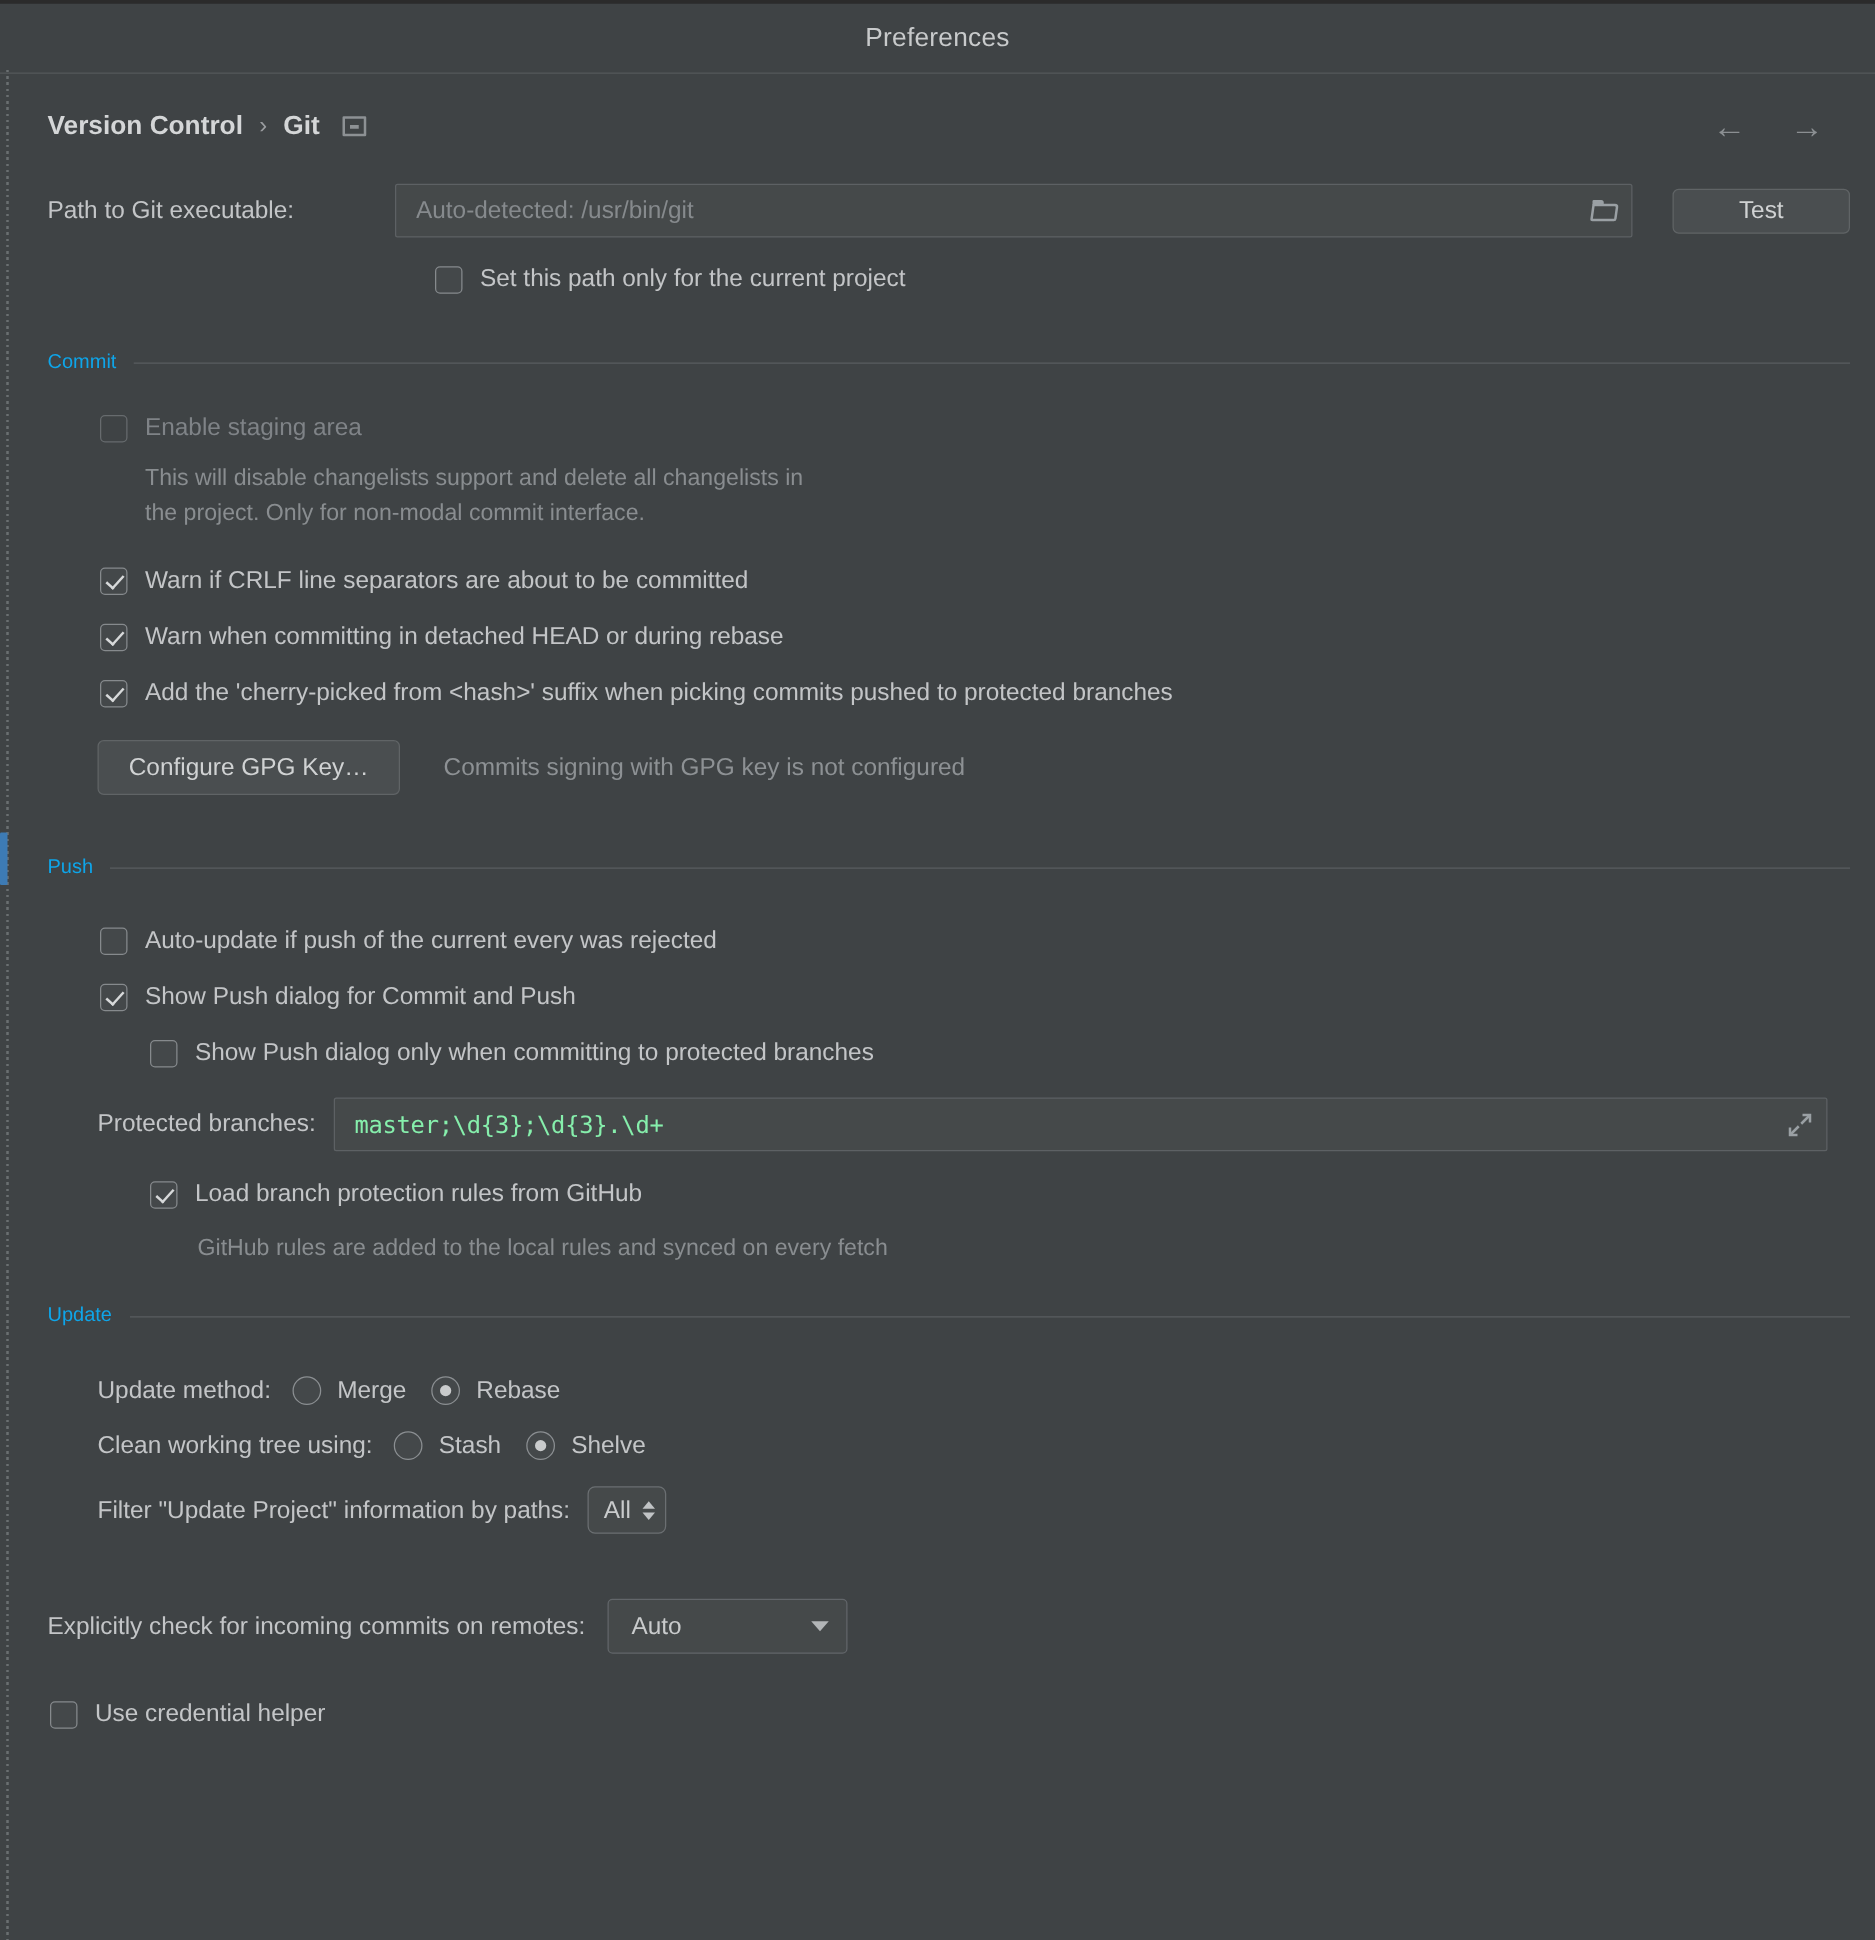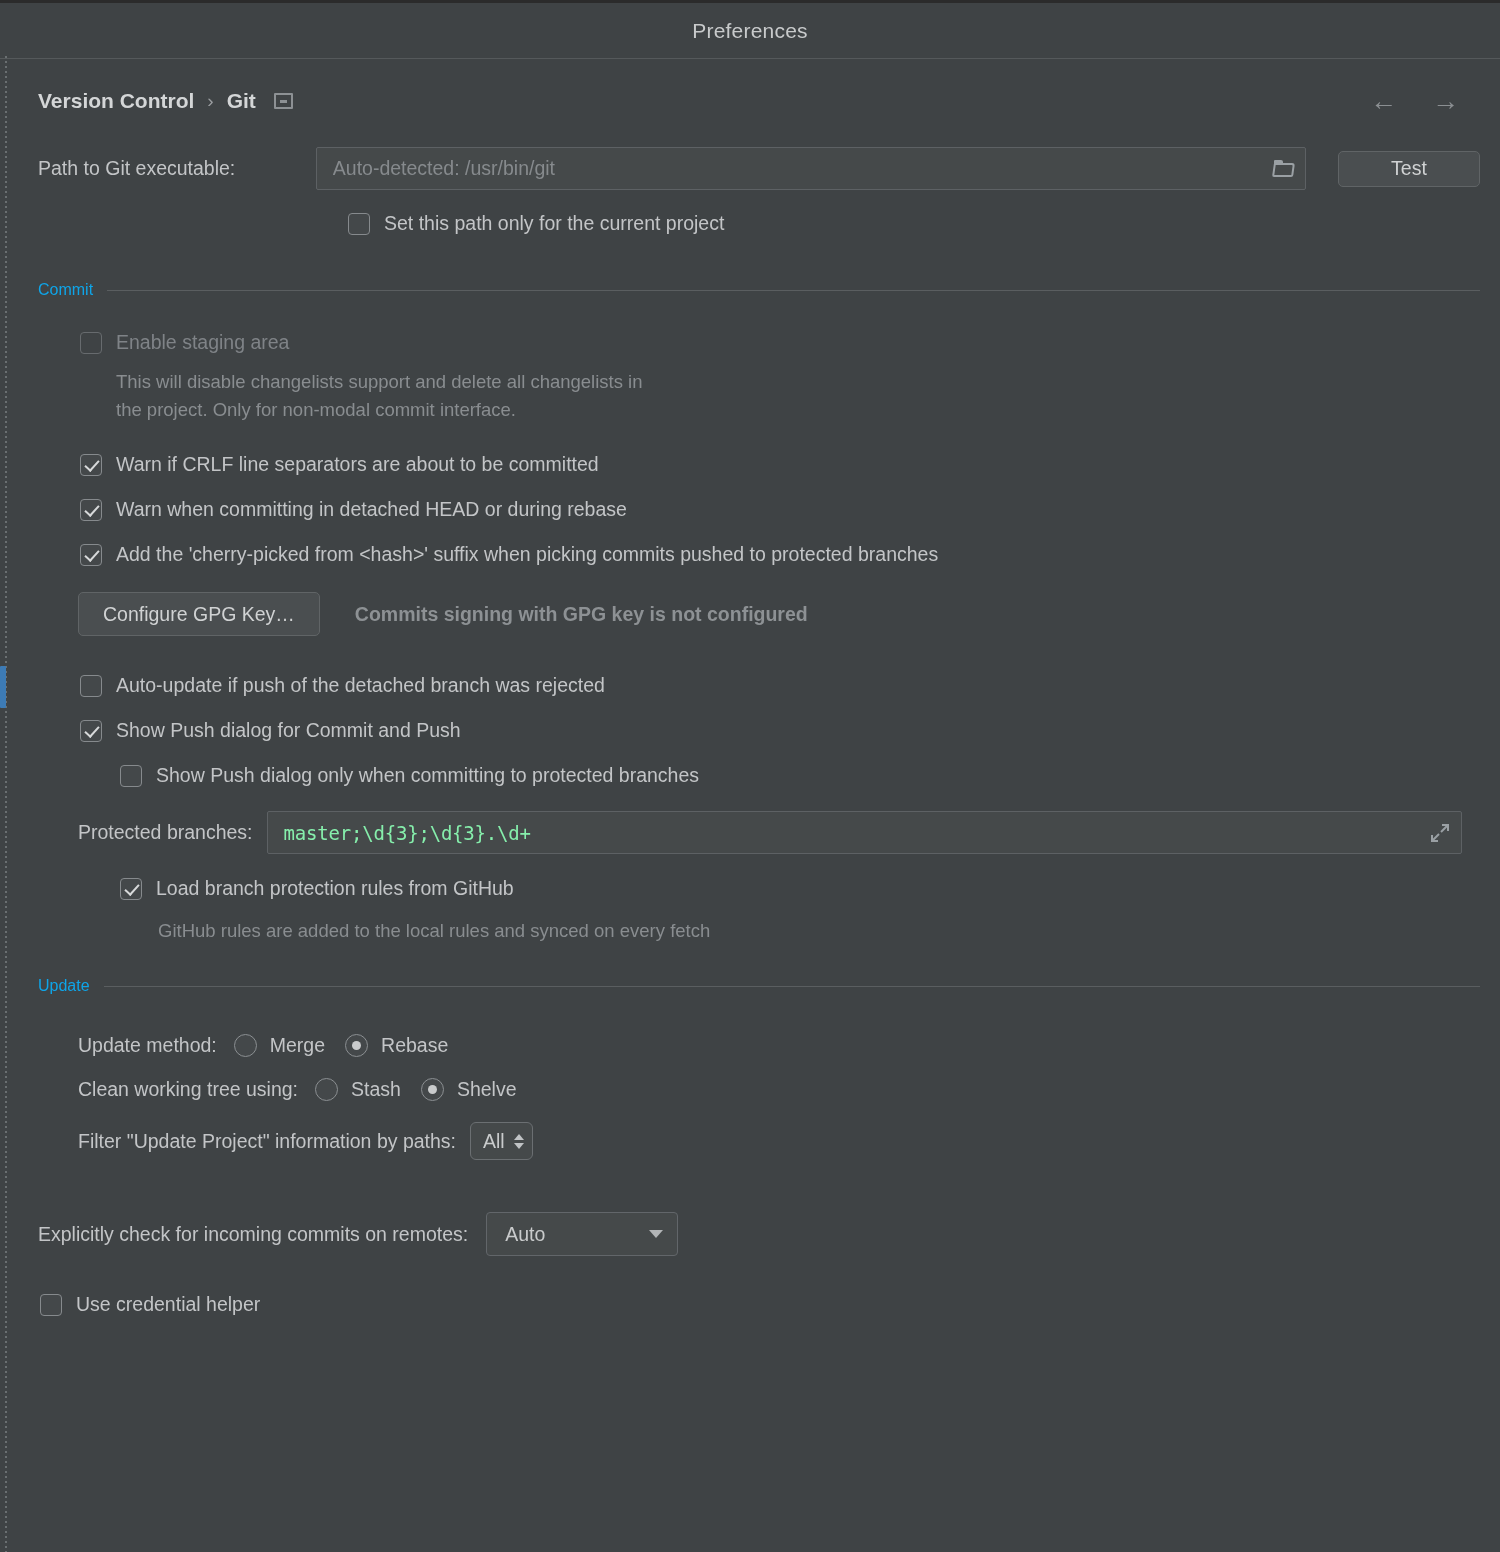--- a/index.html
+++ b/index.html
@@ -123,21 +123,21 @@
   
   .row {
     display: flex;
     align-items: center;
   }
   .lbl {
     font-size: 19.5px;
     color: #c3c5c7;
     white-space: nowrap;
   }
-  .lbl.dim { color: #8d9194; font-weight: bold; }
+  .lbl.dim { color: #8d9194; }
   .lbl.disabled { color: #7f8387; }
 
   
   .pathrow {
     display: flex;
     align-items: center;
     margin-top: 4px;
   }
   .pathrow .lbl { width: 302px; }
   .textfield {
@@ -405,24 +405,28 @@
     <div class="cbrow" style="margin-top:22px; padding-left:42px;">
       <span class="cbox checked"></span>
       <span class="lbl">Add the 'cherry-picked from &lt;hash&gt;' suffix when picking commits pushed to protected branches</span>
     </div>
 
     <div class="row" style="margin-top:26px; padding-left:40px;">
       <button class="btn" style="height:44px;">Configure GPG Key…</button>
       <span class="lbl dim" style="margin-left:35px;">Commits signing with GPG key is not configured</span>
     </div>
 
+    <div class="section" style="margin-top:49px;">
+      <span class="stitle">Push</span>
+      <span class="sline"></span>
+    </div>
 
     <div class="cbrow" style="margin-top:38px; padding-left:42px;">
       <span class="cbox"></span>
-      <span class="lbl">Auto-update if push of the detached branch was rejected</span>
+      <span class="lbl">Auto-update if push of the current every was rejected</span>
     </div>
 
     <div class="cbrow" style="margin-top:22px; padding-left:42px;">
       <span class="cbox checked"></span>
       <span class="lbl">Show Push dialog for Commit and Push</span>
     </div>
 
     <div class="cbrow" style="margin-top:22px; padding-left:82px;">
       <span class="cbox"></span>
       <span class="lbl">Show Push dialog only when committing to protected branches</span>

